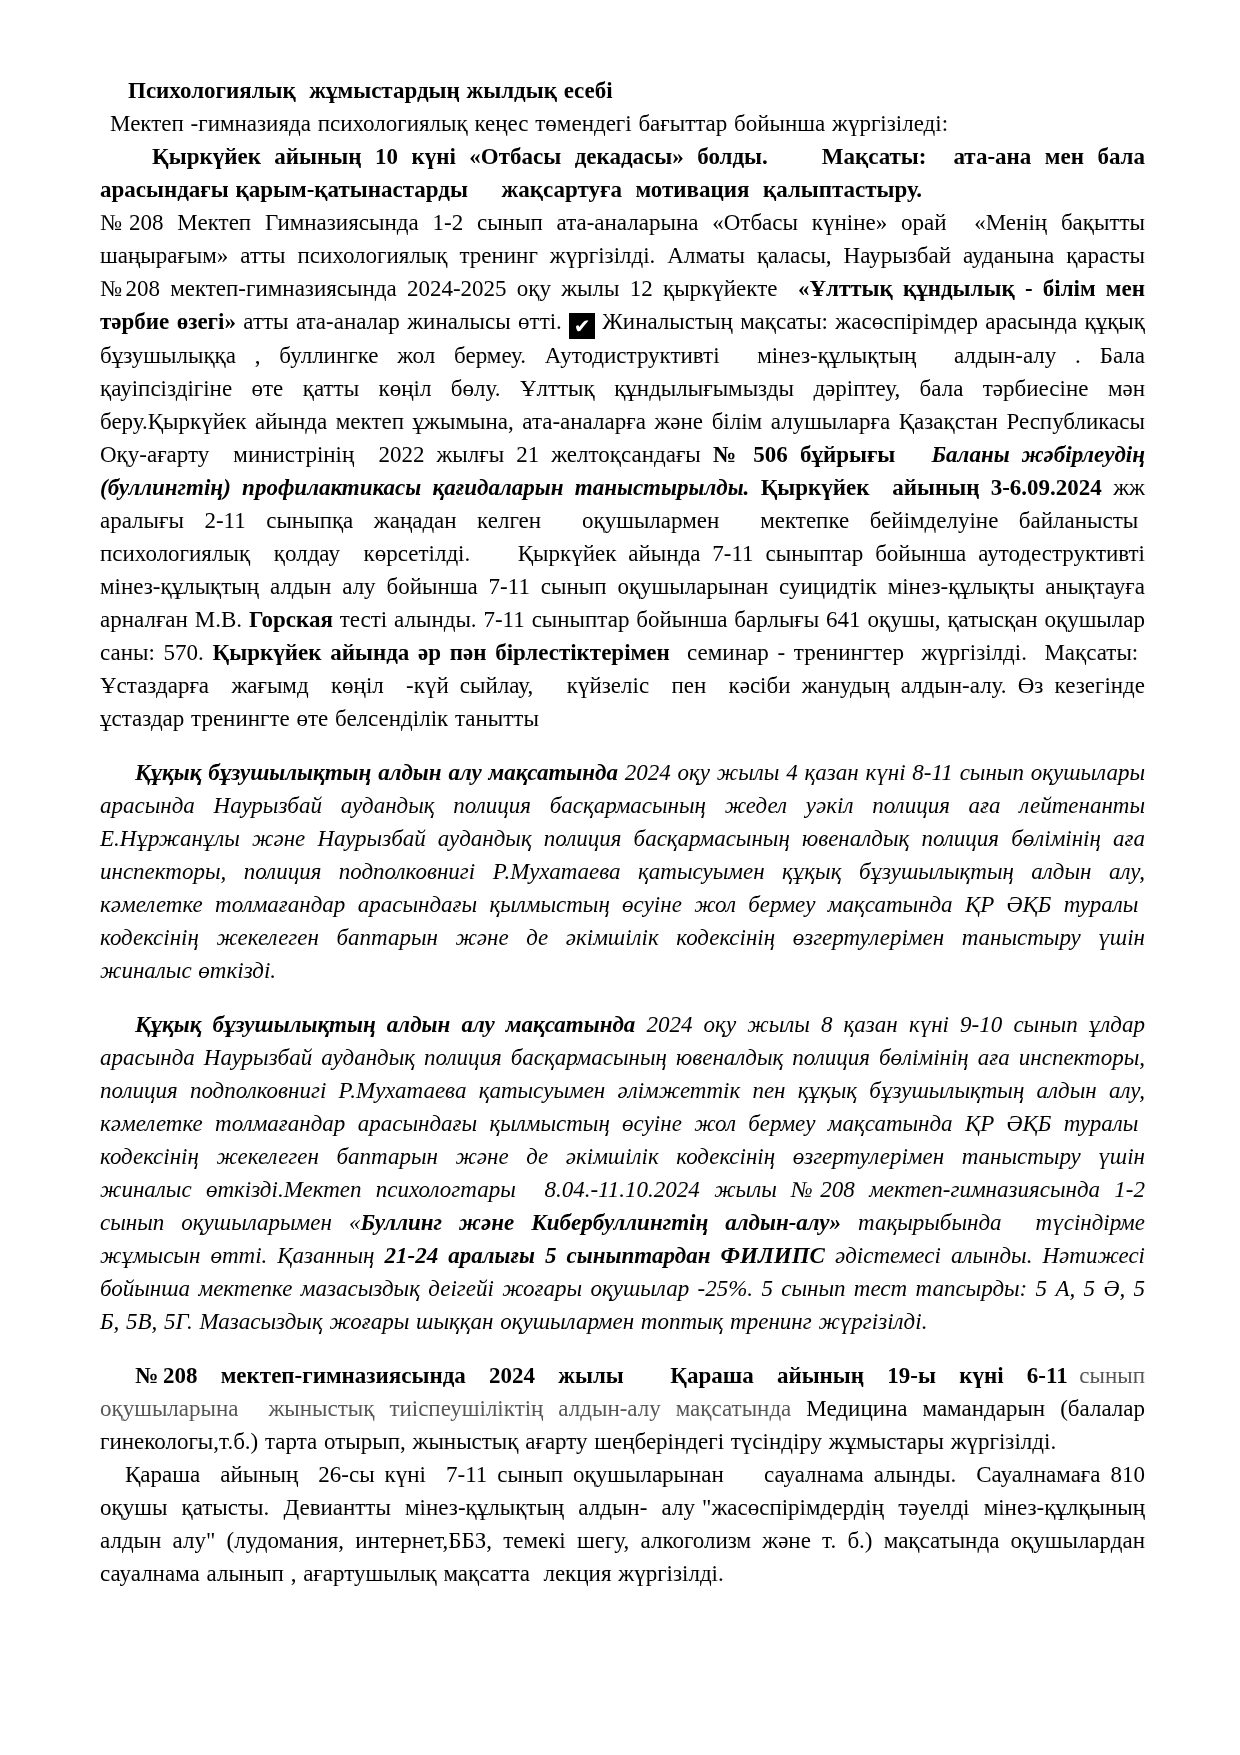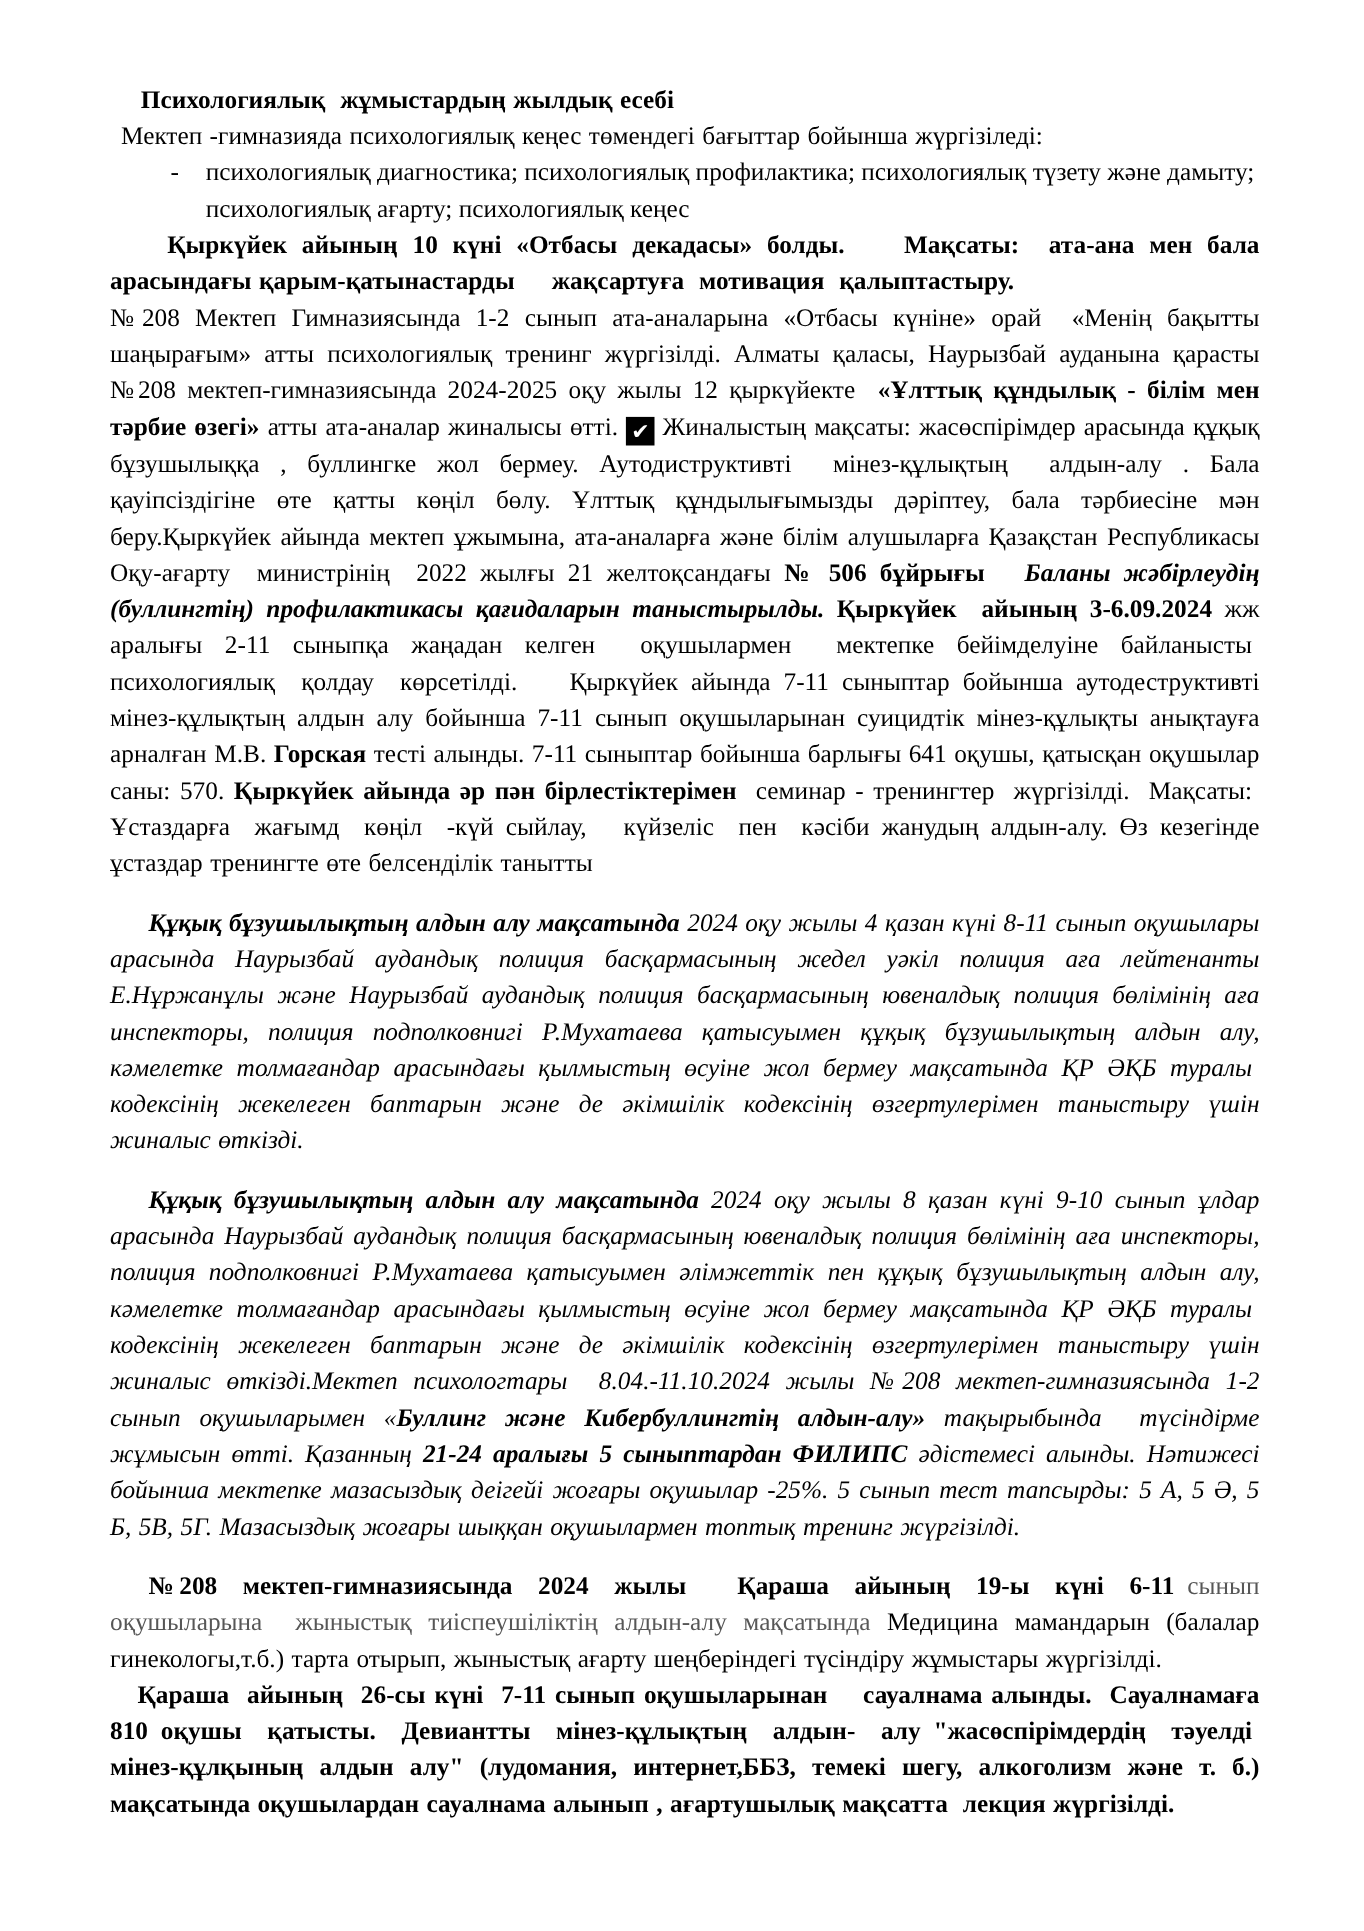--- a/index.html
+++ b/index.html
@@ -23,21 +23,21 @@
     padding: 74px 95px 0 100px;
     background: #ffffff;
   }
   p { margin: 0; text-align: justify; word-spacing: 1px; }
   .title { text-align: left; text-indent: 28px; font-weight: bold; }
   .intro { text-align: left; text-indent: 10px; }
   .list-row { position: relative; padding-left: 87px; text-align: left; }
   .dash { position: absolute; left: 55px; top: 0; }
   .p-decade { text-indent: 52px; font-weight: bold; }
   .ind35 { text-indent: 35px; }
-  .ind25 { text-indent: 25px; font-weight: bold; }
+  .ind25 { text-indent: 25px; }
   .gap { margin-bottom: 21px; font-style: italic; }
   b.it { font-style: italic; }
   .gray { color: #575757; }
   .checkbox {
     display: inline-block;
     width: 26px;
     height: 26px;
     background: #000000;
     color: #ffffff;
     text-align: center;
@@ -51,21 +51,21 @@
 </style>
 </head>
 <body>
 
 <div class="page">
 
   <p class="title"><span>Психологиялық&nbsp; жұмыстардың жылдық есебі</span></p>
 
   <p class="intro"><span>Мектеп -гимназияда психологиялық кеңес төмендегі бағыттар бойынша жүргізіледі:</span></p>
 
-  <div class="list-row"><span class="dash">-</span><span>психологиялық диагностика; психологиялық профилактика; психологиялық түзету және дамыту; психологиялық ағарту; психологиялық кеңес</span></div>
+  <div class="list-row"><span class="dash">-</span></div>
 
   <p class="p-decade"><span>Қыркүйек айының 10 күні «Отбасы декадасы» болды. &nbsp;&nbsp; Мақсаты:&nbsp; ата-ана мен бала арасындағы қарым-қатынастарды &nbsp;&nbsp;&nbsp; жақсартуға&nbsp; мотивация&nbsp; қалыптастыру.</span></p>
 
   <p><span>№208 Мектеп Гимназиясында 1-2 сынып ата-аналарына «Отбасы күніне» орай &nbsp;«Менің бақытты шаңырағым» атты психологиялық тренинг жүргізілді. Алматы қаласы, Наурызбай ауданына қарасты №208 мектеп-гимназиясында 2024-2025 оқу жылы 12 қыркүйекте &nbsp;</span><b>«Ұлттық құндылық - білім мен тәрбие өзегі»</b><span> атты ата-аналар жиналысы өтті. </span><span class="checkbox"><span>✔</span></span><span>Жиналыстың мақсаты: жасөспірімдер арасында құқық бұзушылыққа , буллингке жол бермеу. Аутодиструктивті&nbsp; мінез-құлықтың&nbsp; алдын-алу . Бала қауіпсіздігіне өте қатты көңіл бөлу. Ұлттық құндылығымызды дәріптеу, бала тәрбиесіне мән беру.Қыркүйек айында мектеп ұжымына, ата-аналарға және білім алушыларға Қазақстан Республикасы Оқу-ағарту&nbsp; министрінің&nbsp; 2022 жылғы 21 желтоқсандағы </span><b>№ 506 бұйрығы &nbsp; </b><b class="it">Баланы жәбірлеудің (буллингтің) профилактикасы қағидаларын таныстырылды.</b><b> Қыркүйек&nbsp; айының 3-6.09.2024</b><span> жж аралығы 2-11 сыныпқа жаңадан келген&nbsp; оқушылармен&nbsp; мектепке бейімделуіне байланысты&nbsp; психологиялық&nbsp; қолдау&nbsp; көрсетілді. &nbsp;&nbsp; Қыркүйек айында 7-11 сыныптар бойынша аутодеструктивті мінез-құлықтың алдын алу бойынша 7-11 сынып оқушыларынан суицидтік мінез-құлықты анықтауға арналған М.В. </span><b>Горская</b><span> тесті алынды. 7-11 сыныптар бойынша барлығы 641 оқушы, қатысқан оқушылар саны: 570. </span><b>Қыркүйек айында әр пән бірлестіктерімен</b><span> &nbsp;семинар - тренингтер&nbsp; жүргізілді.&nbsp; Мақсаты:&nbsp; Ұстаздарға&nbsp; жағымд&nbsp; көңіл&nbsp; -күй сыйлау, &nbsp; күйзеліс&nbsp; пен&nbsp; кәсіби жанудың алдын-алу. Өз кезегінде ұстаздар тренингте өте белсенділік танытты</span></p>
 
   <p class="ind35 gap" style="margin-top:21px;"><b>Құқық бұзушылықтың алдын алу мақсатында</b><span> 2024 оқу жылы 4 қазан күні 8-11 сынып оқушылары арасында Наурызбай аудандық полиция басқармасының жедел уәкіл полиция аға лейтенанты Е.Нұржанұлы және Наурызбай аудандық полиция басқармасының ювеналдық полиция бөлімінің аға инспекторы, полиция подполковнигі Р.Мухатаева қатысуымен құқық бұзушылықтың алдын алу, кәмелетке толмағандар арасындағы қылмыстың өсуіне жол бермеу мақсатында ҚР ӘҚБ туралы&nbsp; кодексінің жекелеген баптарын және де әкімшілік кодексінің өзгертулерімен таныстыру үшін жиналыс өткізді.</span></p>
 
   <p class="ind35 gap" style="margin-top:21px;"><b>Құқық бұзушылықтың алдын алу мақсатында</b><span> 2024 оқу жылы 8 қазан күні 9-10 сынып ұлдар арасында Наурызбай аудандық полиция басқармасының ювеналдық полиция бөлімінің аға инспекторы, полиция подполковнигі Р.Мухатаева қатысуымен әлімжеттік пен құқық бұзушылықтың алдын алу, кәмелетке толмағандар арасындағы қылмыстың өсуіне жол бермеу мақсатында ҚР ӘҚБ туралы&nbsp; кодексінің жекелеген баптарын және де әкімшілік кодексінің өзгертулерімен таныстыру үшін жиналыс өткізді.Мектеп психологтары &nbsp;8.04.-11.10.2024 жылы №208 мектеп-гимназиясында 1-2 сынып оқушыларымен «</span><b>Буллинг және Кибербуллингтің алдын-алу»</b><span> тақырыбында&nbsp; түсіндірме жұмысын өтті. Қазанның </span><b>21-24 аралығы 5 сыныптардан ФИЛИПС</b><span> әдістемесі алынды. Нәтижесі бойынша мектепке мазасыздық деігейі жоғары оқушылар -25%. 5 сынып тест тапсырды: 5 А, 5 Ә, 5 Б, 5В, 5Г. Мазасыздық жоғары шыққан оқушылармен топтық тренинг жүргізілді.</span></p>
 
   <p class="ind35" style="margin-top:21px;"><b>№208&nbsp; мектеп-гимназиясында&nbsp; 2024&nbsp; жылы &nbsp;&nbsp; Қараша&nbsp; айының&nbsp; 19-ы&nbsp; күні&nbsp; 6-11</b><span class="gray"> сынып оқушыларына &nbsp;жыныстық тиіспеушіліктің алдын-алу мақсатында </span><span> Медицина мамандарын (балалар гинекологы,т.б.) тарта отырып, жыныстық ағарту шеңберіндегі түсіндіру жұмыстары жүргізілді.</span></p>

